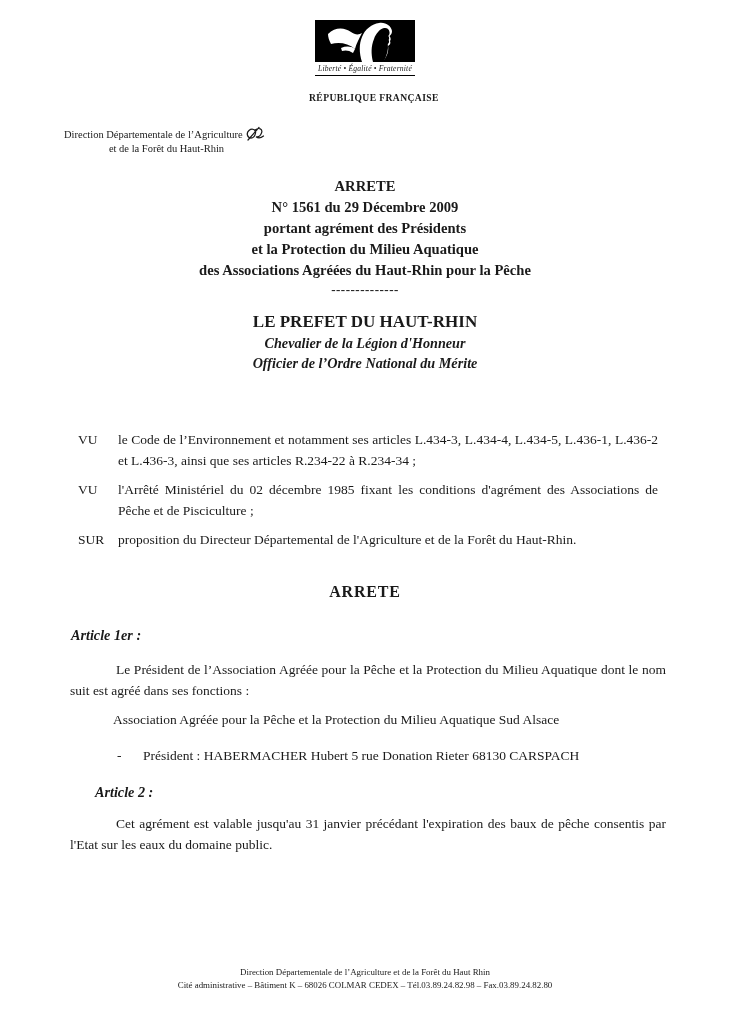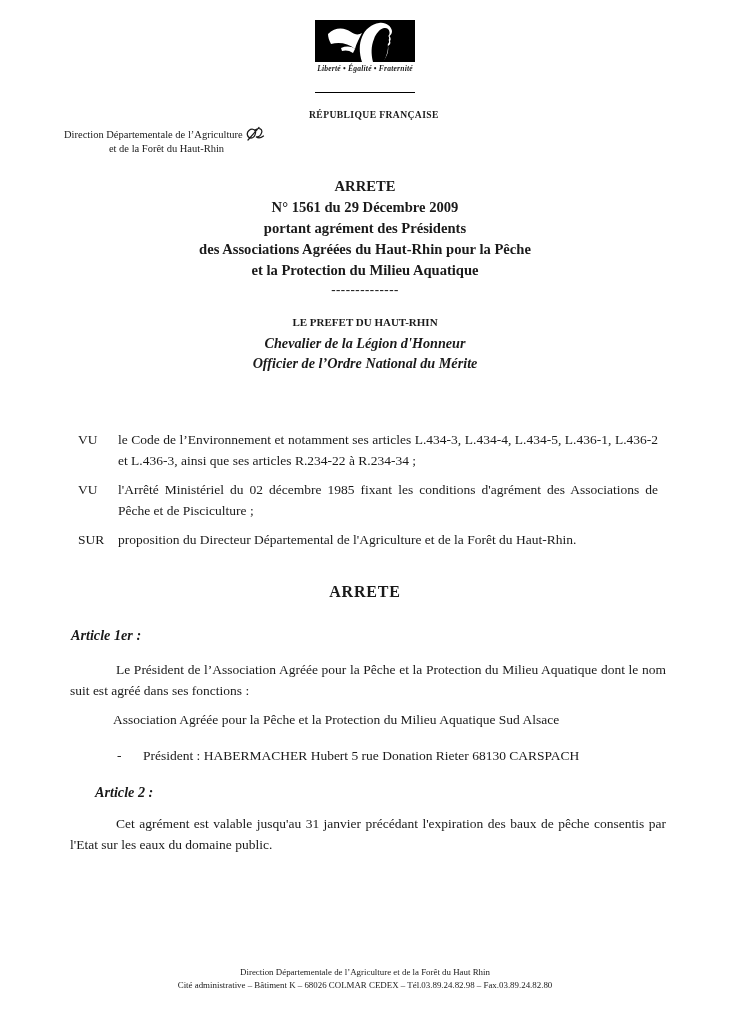--- a/index.html
+++ b/index.html
@@ -16,23 +16,23 @@
     font-family:"Liberation Serif", serif;
     overflow:hidden;
   }
   
   .logo-block{
     position:absolute;top:20px;left:50%;transform:translateX(-50%);
     width:112px;text-align:center;
   }
   .logo-box{display:block;width:100px;height:42px;margin:0 auto;}
   .logo-motto{
-    font-size:7.6px;font-weight:bold;font-style:italic;
+    font-size:7.6px;font-weight:normal;font-style:italic;
     margin:2px auto 0 auto;width:100px;white-space:nowrap;
-    border-bottom:1.5px solid #000;padding-bottom:19px;
+    border-bottom:1.5px solid #000;padding-bottom:2px;
     letter-spacing:0.2px;
   }
   .logo-republic{
     font-size:9.6px;font-weight:bold;margin-top:16px;
     white-space:nowrap;letter-spacing:0.4px;
   }
   
   .letterhead{
     position:absolute;top:126px;left:64px;width:260px;
     font-size:10.5px;line-height:13.5px;
@@ -48,21 +48,21 @@
   
   .separator{
     position:absolute;top:282px;left:0;width:100%;
     text-align:center;font-weight:bold;font-size:13px;letter-spacing:0.5px;
   }
   
   .prefect-block{
     position:absolute;top:312px;left:0;width:100%;
     text-align:center;line-height:20.5px;
   }
-  .prefect-1{font-weight:bold;font-size:11px;}
+  .prefect-1{font-weight:bold;font-size:17px;}
   .prefect-2,.prefect-3{font-weight:bold;font-style:italic;font-size:14.2px;}
   
   .recitals{position:absolute;top:429px;left:78px;width:580px;}
   .recital{display:flex;margin-bottom:8px;}
   .recital-label{flex:none;width:40px;font-size:13.5px;line-height:21px;}
   .recital-text{flex:1;text-align:justify;font-size:13.5px;line-height:21px;}
   
   .decree-heading{
     position:absolute;top:583px;left:0;width:100%;
     text-align:center;font-weight:bold;font-size:16px;letter-spacing:0.8px;
@@ -117,22 +117,22 @@
         <path d="M3,14 L14,1.5 M10,4 C14,1 18,3 16.5,7 C15.5,9.8 13,11.3 11,10.8 C13,12.3 16,12 18.5,10" fill="none" stroke="#1a1a1a" stroke-width="1.2" stroke-linecap="round"></path>
       </svg>
     </div>
     <div class="letterhead-line2">et de la Forêt du Haut-Rhin</div>
   </div>
 
   <div class="title-block">
     <div>ARRETE</div>
     <div>N° 1561 du 29 Décembre 2009</div>
     <div>portant agrément des Présidents</div>
+    <div>et la Protection du Milieu Aquatique</div>
     <div>des Associations Agréées du Haut-Rhin pour la Pêche</div>
-    <div>et la Protection du Milieu Aquatique</div>
   </div>
 
   <div class="separator">--------------</div>
 
   <div class="prefect-block">
     <div class="prefect-1">LE PREFET DU HAUT-RHIN</div>
     <div class="prefect-2">Chevalier de la Légion d'Honneur</div>
     <div class="prefect-3">Officier de l’Ordre National du Mérite</div>
   </div>
 

